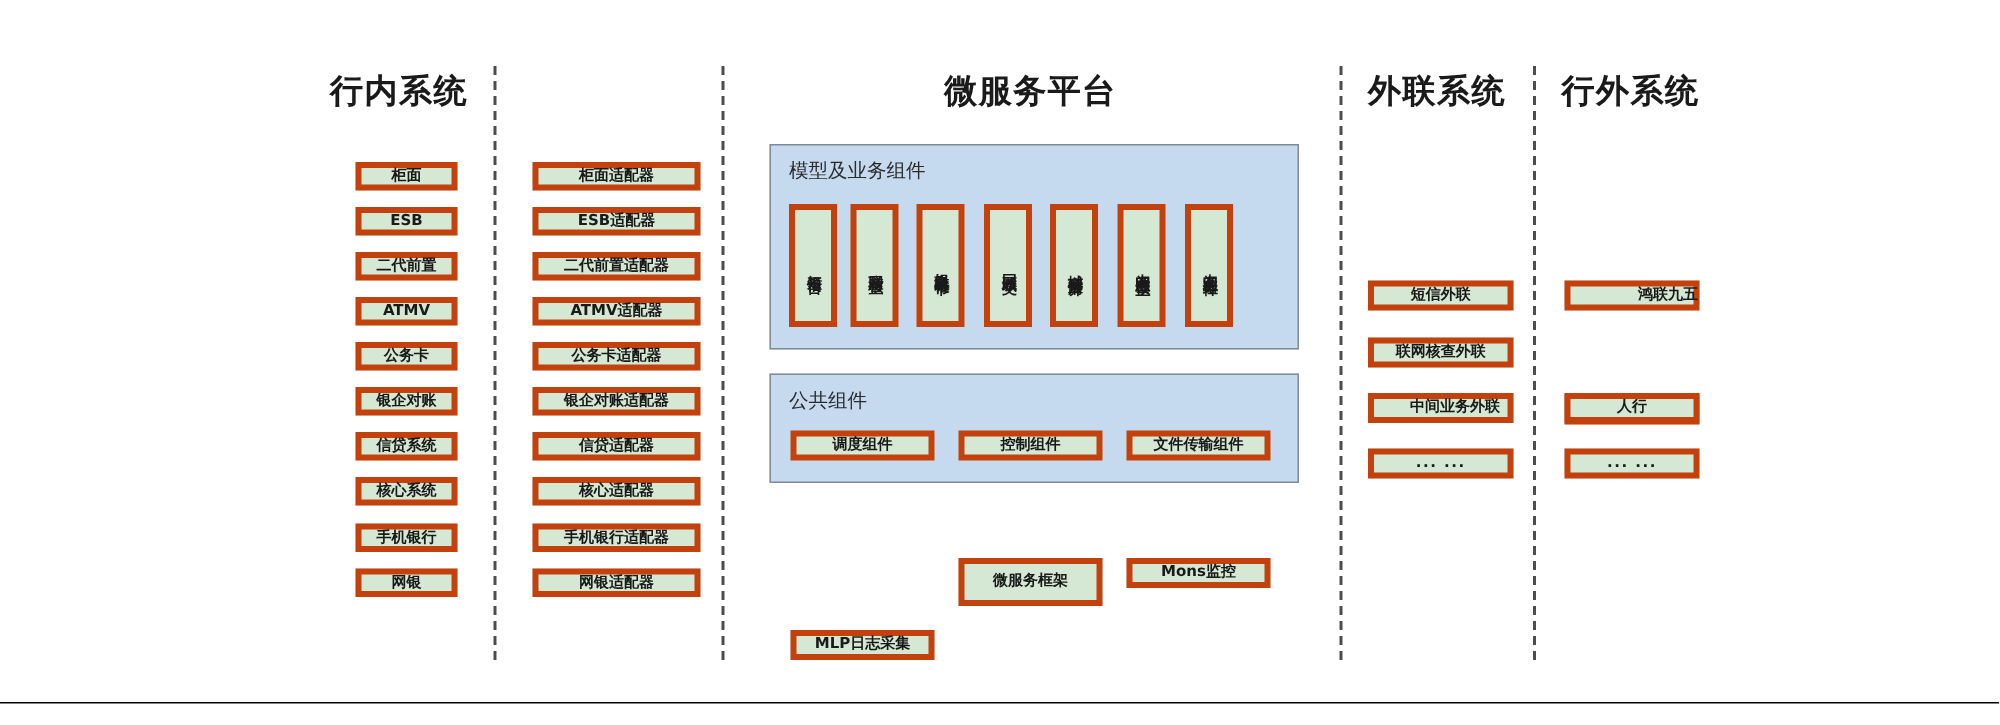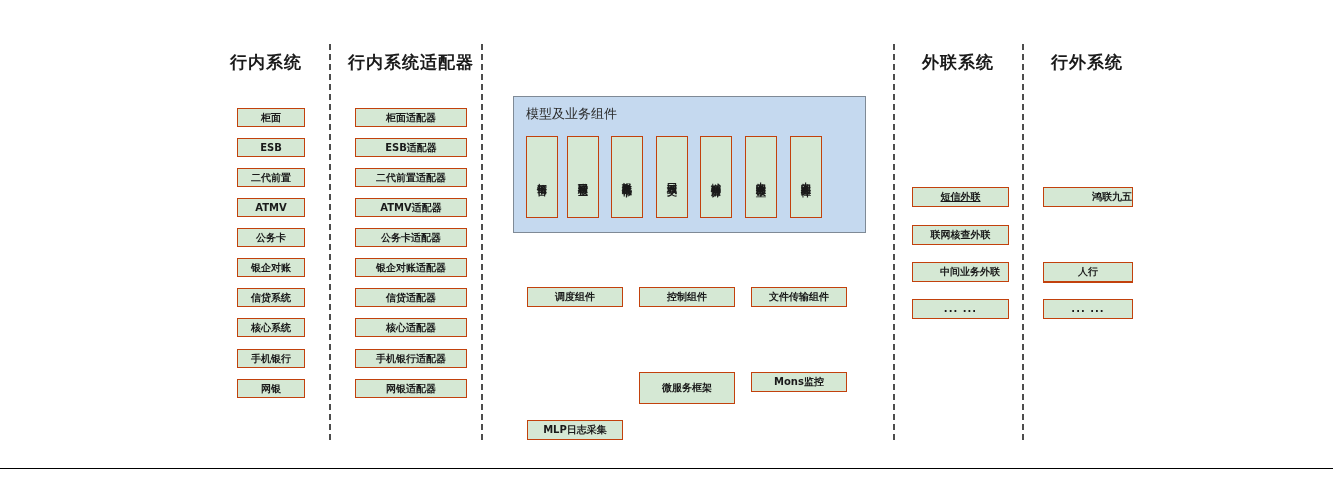--- a/index.html
+++ b/index.html
@@ -25,34 +25,34 @@
     position: absolute;
     top: 44px;
     width: 0;
     height: 396px;
     border-left: 2px dashed #4d4d4d;
   }
 
   
   .col-title {
     position: absolute;
-    font-size: 17px;
+    font-size: 22px;
     font-weight: bold;
     color: #1a1a1a;
     text-align: center;
     letter-spacing: 1px;
     white-space: nowrap;
     line-height: 24px;
   }
 
   
   .node {
     position: absolute;
     background: #d5e8d4;
-    border: 1px solid #c2410c;
+    border: 4px solid #c2410c;
     box-sizing: border-box;
     font-size: 10px;
     font-weight: bold;
     color: #1a1a1a;
     display: flex;
     align-items: center;
     justify-content: center;
     text-align: right;
     line-height: 12px;
     white-space: nowrap;
@@ -112,56 +112,59 @@
   <div class="node" style="left:237px; top:138px; width:68px; height:19px;">ESB</div>
   <div class="node" style="left:237px; top:168px; width:68px; height:19px;">二代前置</div>
   <div class="node" style="left:237px; top:198px; width:68px; height:19px;">ATMV</div>
   <div class="node" style="left:237px; top:228px; width:68px; height:19px;">公务卡</div>
   <div class="node" style="left:237px; top:258px; width:68px; height:19px;">银企对账</div>
   <div class="node" style="left:237px; top:288px; width:68px; height:19px;">信贷系统</div>
   <div class="node" style="left:237px; top:318px; width:68px; height:19px;">核心系统</div>
   <div class="node" style="left:237px; top:349px; width:68px; height:19px;">手机银行</div>
   <div class="node" style="left:237px; top:379px; width:68px; height:19px;">网银</div>
 
-  <div class="col-title" style="left:341px; top:50px; width:140px;">行内系统适配器</div>
 
   <div class="node" style="left:355px; top:108px; width:112px; height:19px;">柜面适配器</div>
   <div class="node" style="left:355px; top:138px; width:112px; height:19px;">ESB适配器</div>
   <div class="node" style="left:355px; top:168px; width:112px; height:19px;">二代前置适配器</div>
   <div class="node" style="left:355px; top:198px; width:112px; height:19px;">ATMV适配器</div>
   <div class="node" style="left:355px; top:228px; width:112px; height:19px;">公务卡适配器</div>
   <div class="node" style="left:355px; top:258px; width:112px; height:19px;">银企对账适配器</div>
   <div class="node" style="left:355px; top:288px; width:112px; height:19px;">信贷适配器</div>
   <div class="node" style="left:355px; top:318px; width:112px; height:19px;">核心适配器</div>
   <div class="node" style="left:355px; top:349px; width:112px; height:19px;">手机银行适配器</div>
   <div class="node" style="left:355px; top:379px; width:112px; height:19px;">网银适配器</div>
 
+  <div class="col-title" style="left:597px; top:50px; width:180px;">微服务平台</div>
 
   <div class="panel" style="left:513px; top:96px; width:353px; height:137px;">
     <div class="panel-title">模型及业务组件</div>
   </div>
   <div class="node vertical" style="left:526px; top:136px; width:32px; height:82px;">短信平台</div>
   <div class="node vertical" style="left:567px; top:136px; width:32px; height:82px;">联网核查</div>
   <div class="node vertical" style="left:611px; top:136px; width:32px; height:82px;">银联及银行卡</div>
   <div class="node vertical" style="left:656px; top:136px; width:32px; height:82px;">同城票交</div>
   <div class="node vertical" style="left:700px; top:136px; width:32px; height:82px;">城商行清算</div>
   <div class="node vertical" style="left:745px; top:136px; width:32px; height:82px;">中间业务模型</div>
   <div class="node vertical" style="left:790px; top:136px; width:32px; height:82px;">中间业务组件</div>
 
+  <div class="panel" style="left:513px; top:249px; width:353px; height:73px;">
+    <div class="panel-title">公共组件</div>
+  </div>
   <div class="node" style="left:527px; top:287px; width:96px; height:20px;">调度组件</div>
   <div class="node" style="left:639px; top:287px; width:96px; height:20px;">控制组件</div>
   <div class="node" style="left:751px; top:287px; width:96px; height:20px;">文件传输组件</div>
 
   <div class="node" style="left:527px; top:372px; width:96px; height:20px;margin-top:48px;">MLP日志采集</div>
   <div class="node" style="left:639px; top:372px; width:96px; height:32px;">微服务框架</div>
   <div class="node" style="left:751px; top:372px; width:96px; height:20px;">Mons监控</div>
 
   <div class="col-title" style="left:895px; top:50px; width:126px;">外联系统</div>
 
-  <div class="node" style="left:912px; top:187px; width:97px; height:20px;text-decoration:underline;">短信外联</div>
+  <div class="node" style="left:912px; top:187px; width:97px; height:20px;">短信外联</div>
   <div class="node" style="left:912px; top:225px; width:97px; height:20px;">联网核查外联</div>
   <div class="node" style="left:912px; top:262px; width:97px; height:20px;padding-left:19px;">中间业务外联</div>
   <div class="node dots" style="left:912px; top:299px; width:97px; height:20px;">... ...</div>
 
   <div class="col-title" style="left:1024px; top:50px; width:126px;">行外系统</div>
 
   <div class="node" style="left:1043px; top:187px; width:90px; height:20px;padding-left:48px;">鸿联九五</div>
   <div class="node" style="left:1043px; top:225px; width:90px; height:20px;margin-top:38px;">容联云通讯</div>
   <div class="node" style="left:1043px; top:262px; width:90px; height:20px;">人行</div>
   <div class="node dots" style="left:1043px; top:299px; width:90px; height:20px;">... ...</div>

